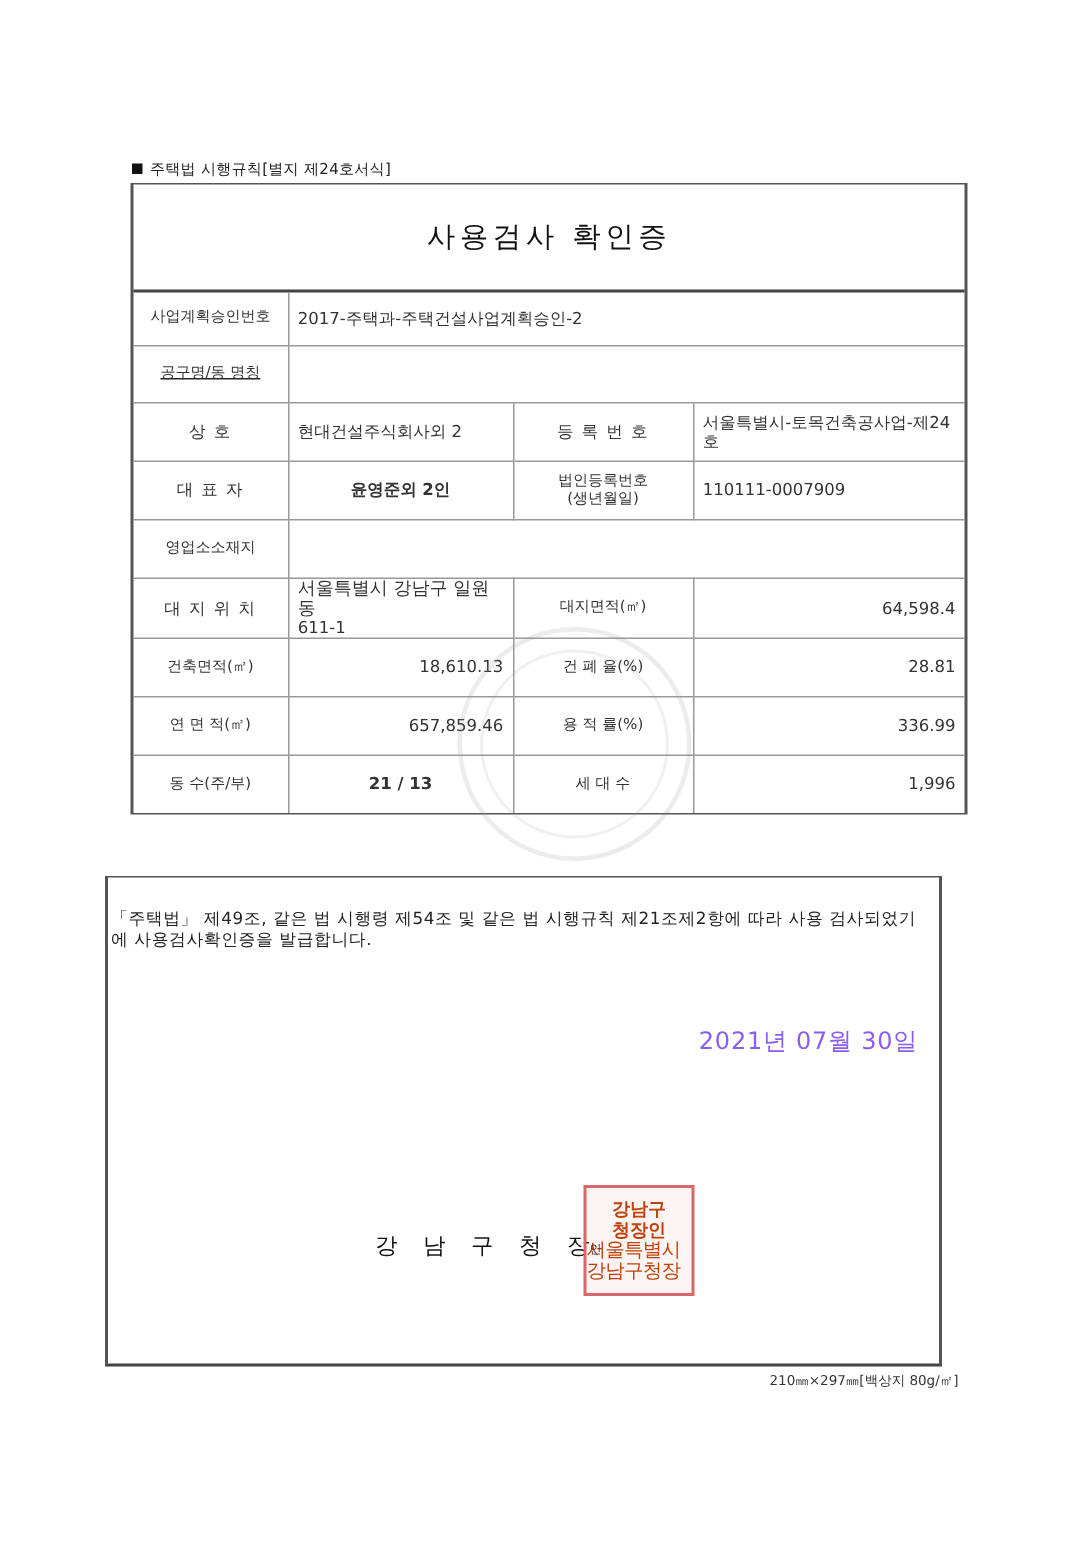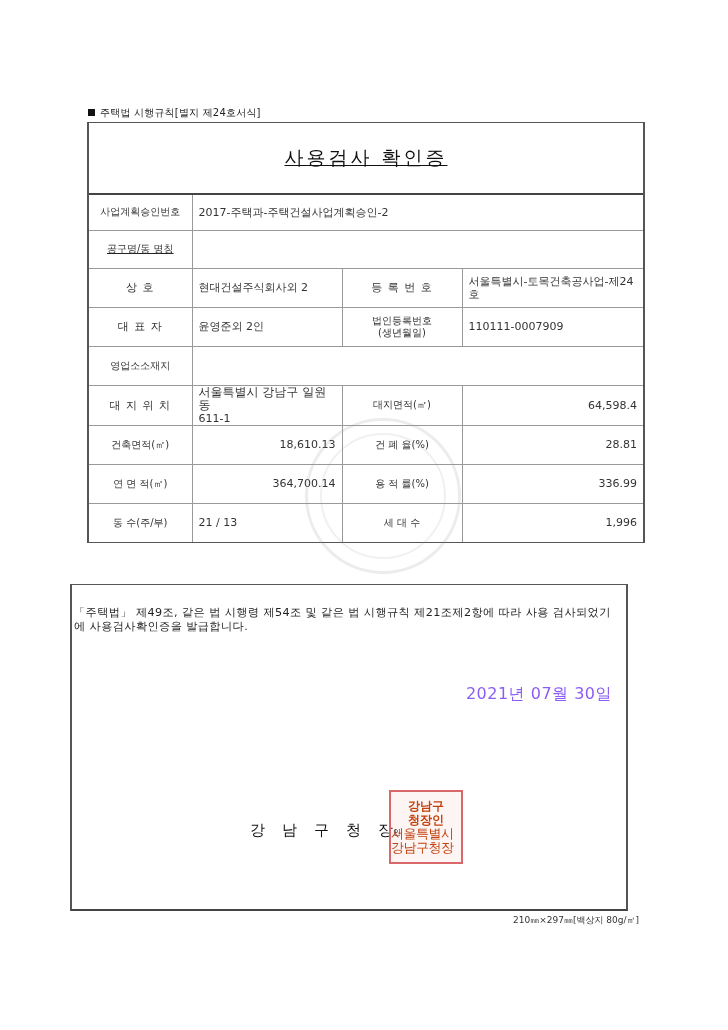--- a/index.html
+++ b/index.html
@@ -2,31 +2,31 @@
 <html><head>
 <meta charset="utf-8">
 <style>
   html, body { margin:0; padding:0; background:#ffffff; }
   body { width:728px; height:1030px; position:relative; overflow:hidden;
          font-family:"DejaVu Sans", sans-serif; color:#222; }
   .form-ref { position:absolute; left:88px; top:106px; font-size:10px; color:#222; letter-spacing:0.2px; }
   .form-ref .sq { display:inline-block; width:7px; height:7px; background:#111; margin-right:5px; vertical-align:0px; }
   .sheet { position:absolute; left:87px; top:122px; width:554px; border:1px solid #555; border-left:2px solid #555; border-right:2px solid #555; }
   .title-box { height:70px; display:flex; align-items:center; justify-content:center; border-bottom:2px solid #444; }
-  .title-box span { font-size:19px; letter-spacing:3px; color:#111;text-decoration:underline; }
+  .title-box span { font-size:19px; letter-spacing:3px; color:#111; }
   table.grid { width:100%; border-collapse:collapse; table-layout:fixed; }
   table.grid td { border:1px solid #999; font-size:11px; color:#333; padding:0 6px; vertical-align:middle; }
   table.grid tr td:first-child { border-left:none; }
   table.grid tr td:last-child { border-right:none; }
   table.grid tr:first-child td { border-top:none; }
   table.grid tr:last-child td { border-bottom:none; }
   .lbl { text-align:center; font-size:10.5px; color:#444; letter-spacing:1px; }
   .val { text-align:left; }
   .num { text-align:right; }
-  .ctr { text-align:left; }
+  .ctr { text-align:center;font-weight:bold; }
   .r36 { height:35px; }
   .r38 { height:38px;text-decoration:underline; }
   .r39 { height:39px; }
   .lbl.small { font-size:10px; line-height:12px; letter-spacing:0; }
   .val.wrap { line-height:13px; }
   .seal-faint { position:absolute; left:305px; top:418px; width:150px; height:150px; border-radius:50%;
                 border:3px solid rgba(150,150,150,0.18); pointer-events:none; }
   .seal-faint::after { content:""; position:absolute; left:12px; top:12px; right:12px; bottom:12px; border-radius:50%;
                 border:2px solid rgba(150,150,150,0.14); }
   .bottom-box { position:absolute; left:70px; top:584px; width:554px; height:324px; border:1px solid #555; border-left:2px solid #555; border-right:2px solid #555; border-bottom:2px solid #444; }
@@ -95,21 +95,21 @@
       <td class="num">64,598.4</td>
     </tr>
     <tr class="r39">
       <td class="lbl small">건축면적(㎡)</td>
       <td class="num">18,610.13</td>
       <td class="lbl small">건 폐 율(%)</td>
       <td class="num">28.81</td>
     </tr>
     <tr class="r39">
       <td class="lbl small">연 면 적(㎡)</td>
-      <td class="num">364,700.14</td>
+      <td class="num">657,859.46</td>
       <td class="lbl small">용 적 률(%)</td>
       <td class="num">336.99</td>
     </tr>
     <tr class="r39">
       <td class="lbl small">동 수(주/부)</td>
       <td class="ctr">21 / 13</td>
       <td class="lbl small">세 대 수</td>
       <td class="num">1,996</td>
     </tr>
   </tbody>

